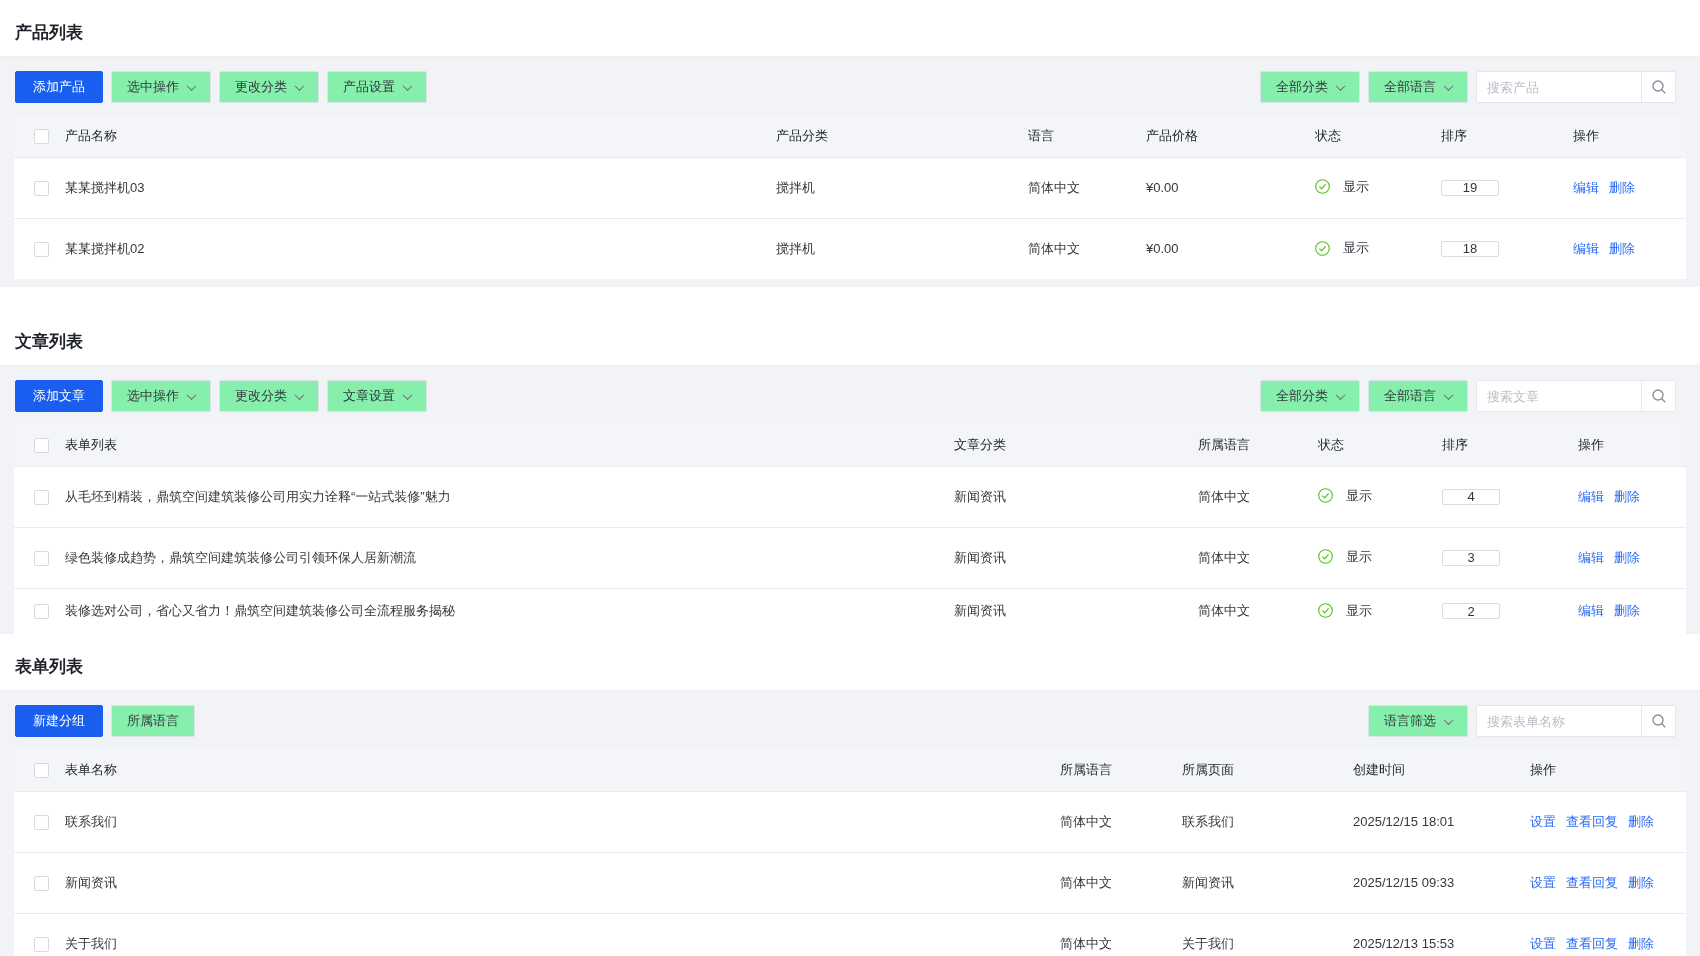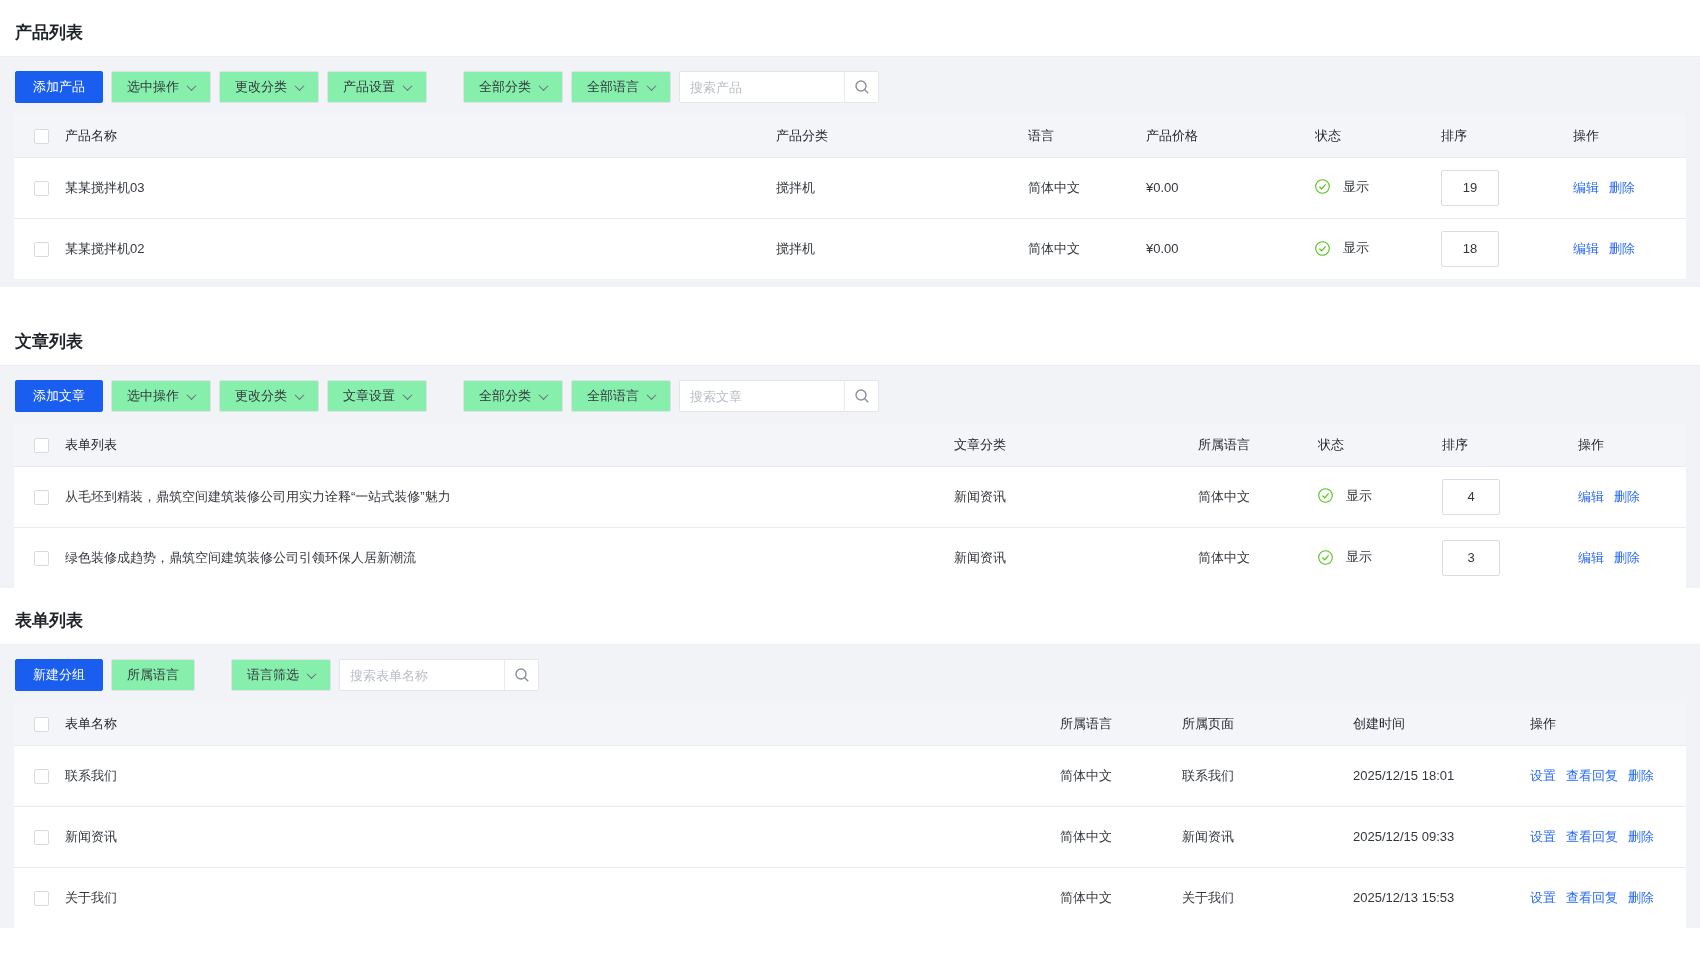--- a/index.html
+++ b/index.html
@@ -19,21 +19,21 @@
     border-bottom: 1px solid #eceef2;
     margin-top: 8px;
   }
   .band {
     background: #f2f3f7;
     padding: 14px 0 8px 0;
   }
   .band.no-bottom { padding-bottom: 0; }
   .toolbar {
     display: flex;
-    justify-content: flex-start;
+    justify-content: space-between;
     align-items: center;
     padding: 0 24px 0 15px;
     margin-bottom: 12px;
     gap: 36px;
   }
   .tb-left, .tb-right { display: flex; align-items: center; gap: 8px; }
   .btn {
     height: 32px;
     display: inline-flex;
     align-items: center;
@@ -121,21 +121,21 @@
     appearance: none;
     width: 15px; height: 15px;
     border: 1px solid #d7dae0;
     border-radius: 2px;
     background: #fff;
     cursor: pointer;
     vertical-align: middle;
   }
   .status { display: inline-flex; align-items: center; gap: 13px; }
   .sort-input {
-    width: 58px; height: 36px;
+    width: 58px; height: 16px;
     border: 1px solid #d9dce2;
     border-radius: 2px;
     text-align: center;
     font-size: 13px;
     font-family: inherit;
     color: #33373d;
     outline: none;
     background: #fff;
   }
   a.op {
@@ -336,20 +336,35 @@
           <td><span class="status">
                 <svg width="15" height="15" viewBox="0 0 15 15" fill="none">
                   <circle cx="7.5" cy="7.5" r="6.8" stroke="#52c41a" stroke-width="1.1"></circle>
                   <path d="M4.4 7.6 L6.7 9.8 L10.6 5.4" stroke="#52c41a" stroke-width="1.2" fill="none"></path>
                 </svg>
                 <span>显示</span>
               </span></td>
           <td><input class="sort-input" value="3" style=""></td>
           <td><a class="op">编辑</a><a class="op">删除</a></td>
         </tr>
+        <tr class="short">
+          <td class="col-check"><input type="checkbox" style=""></td>
+          <td class="col-first">装修选对公司，省心又省力！鼎筑空间建筑装修公司全流程服务揭秘</td>
+          <td>新闻资讯</td>
+          <td>简体中文</td>
+          <td><span class="status">
+                <svg width="15" height="15" viewBox="0 0 15 15" fill="none">
+                  <circle cx="7.5" cy="7.5" r="6.8" stroke="#52c41a" stroke-width="1.1"></circle>
+                  <path d="M4.4 7.6 L6.7 9.8 L10.6 5.4" stroke="#52c41a" stroke-width="1.2" fill="none"></path>
+                </svg>
+                <span>显示</span>
+              </span></td>
+          <td><input class="sort-input" value="2" style=""></td>
+          <td><a class="op">编辑</a><a class="op">删除</a></td>
+        </tr>
       </tbody>
     </table>
   </div>
 </div>
 
 <div class="sec-title">表单列表</div>
 <div class="band no-bottom">
   <div class="toolbar">
     <div class="tb-left">
       <button class="btn btn-primary">新建分组</button>

